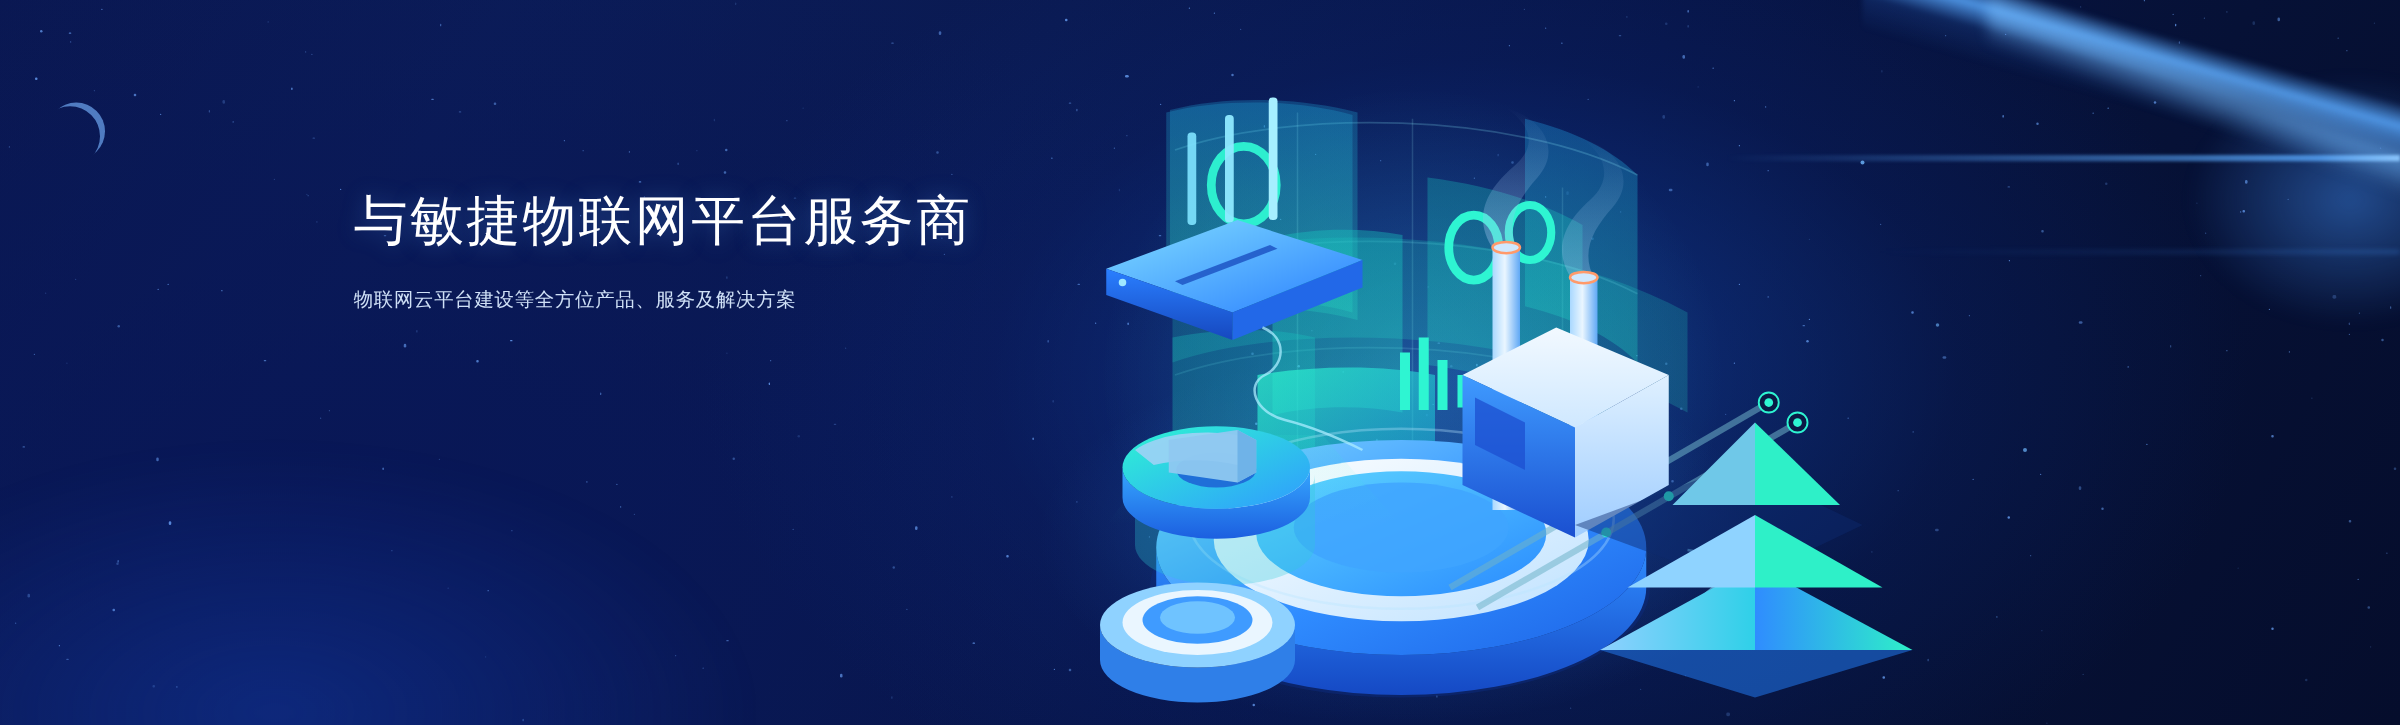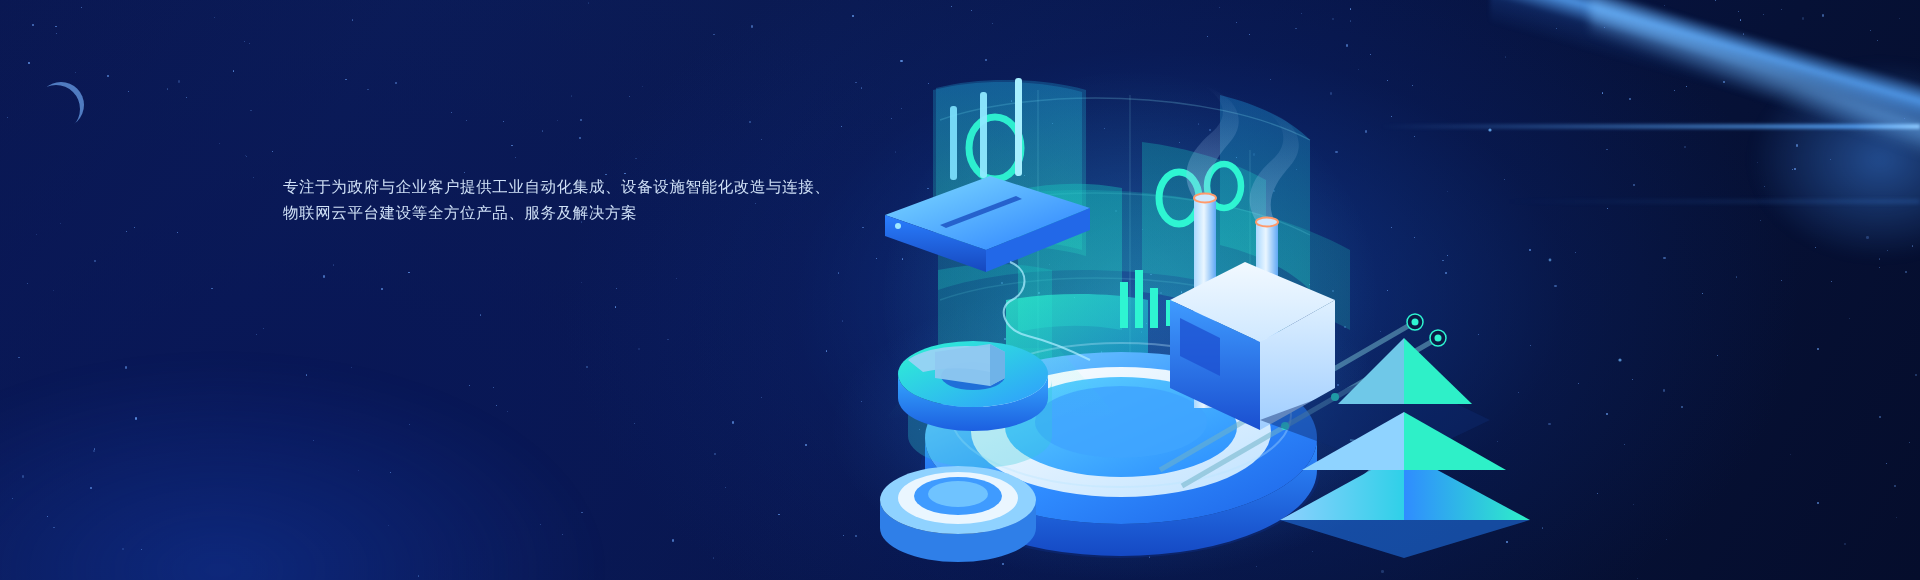--- a/index.html
+++ b/index.html
@@ -637,19 +637,19 @@
       <path d="M614,338 L682,404 L614,404 Z" fill="#2ef0c8"></path>
     </g>
 
     <circle cx="700" cy="130" r="1.6" fill="#6fb8ff" opacity=".8"></circle>
     <circle cx="760" cy="260" r="1.4" fill="#6fb8ff" opacity=".6"></circle>
     <circle cx="830" cy="360" r="1.6" fill="#6fb8ff" opacity=".7"></circle>
   </svg>
   </div>
 
   <div class="copy">
+    <div class="headline">与敏捷物联网平台服务商</div>
     <div class="sub">
-      <div>专注于为政府与企业客户提供工业自动化集成、设备设施智能化改造与连接、</div>
       <div>物联网云平台建设等全方位产品、服务及解决方案</div>
     </div>
   </div>
 
 </div>
 
 </body></html>

